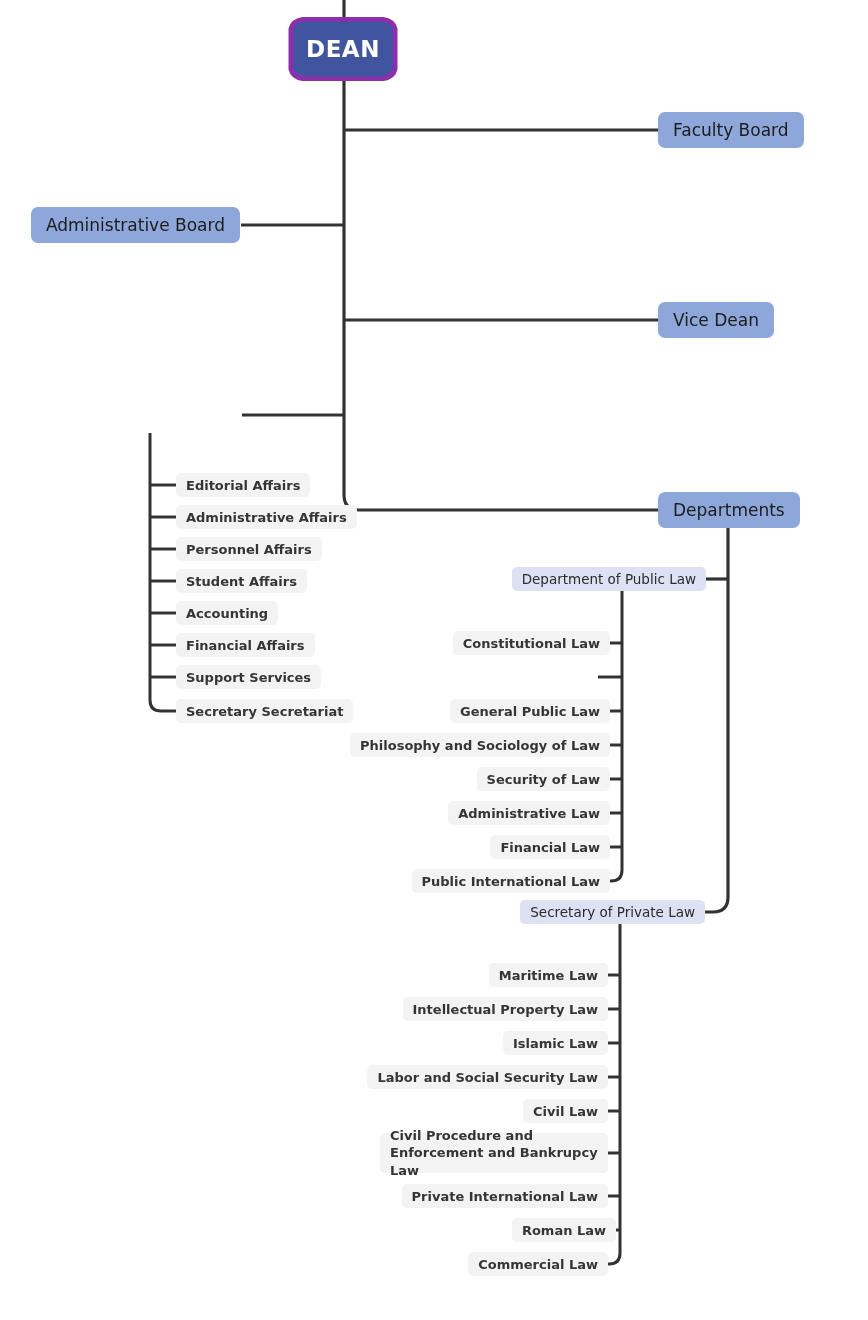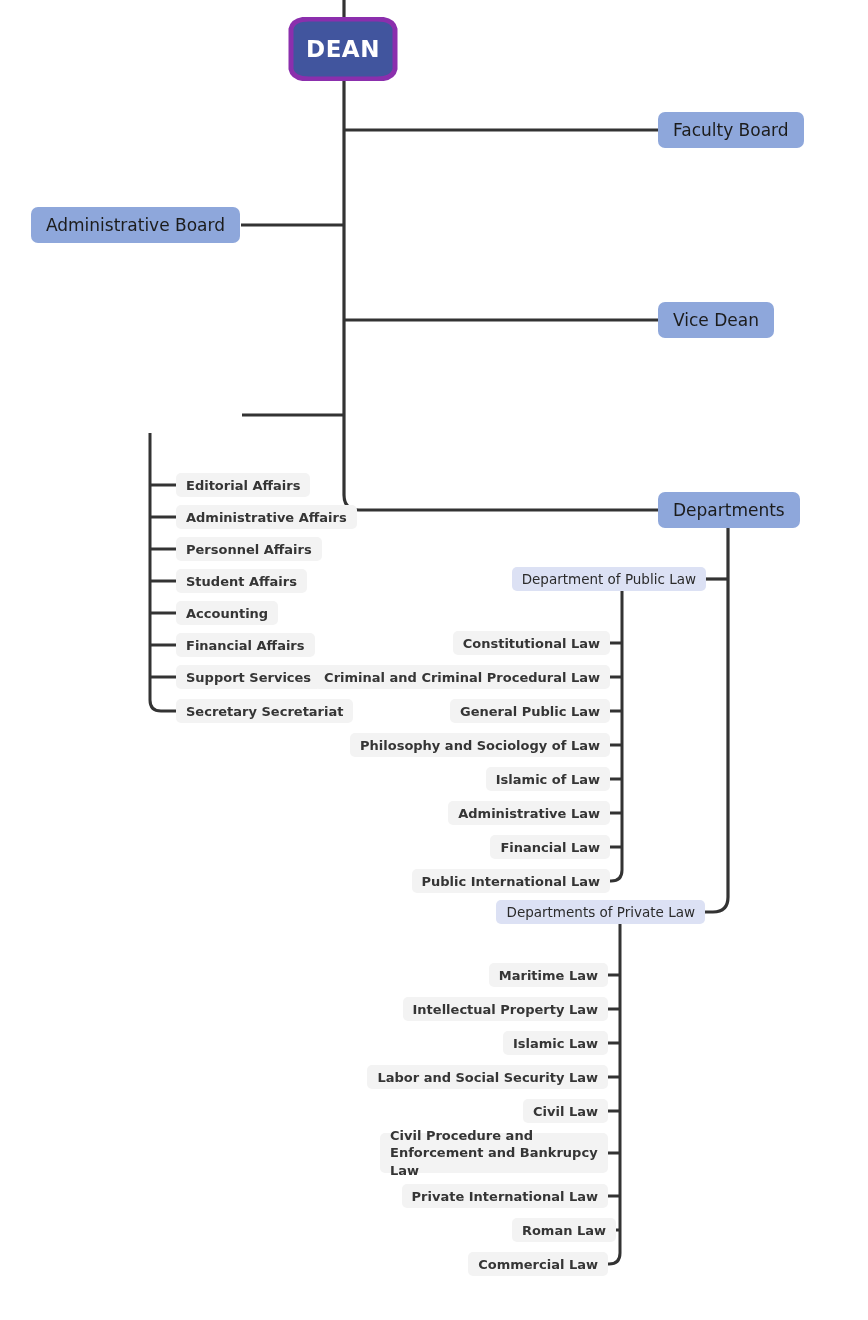--- a/index.html
+++ b/index.html
@@ -213,44 +213,41 @@
     <span class="leaf-text">Secretary Secretariat</span>
   </div>
 
   <div class="node node-dept" style="right:162px; top:567px;">
     <span>Department of Public Law</span>
   </div>
 
   <div class="node node-leaf align-right" style="right:258px; top:631px;">
     <span class="leaf-text">Constitutional Law</span>
   </div>
-  <div class="node node-leaf align-right" style="right:258px; top:665px;">
-    <span class="leaf-text">Criminal and Criminal Procedural Law</span>
-  </div>
   <div class="node node-leaf align-right" style="right:258px; top:699px;">
     <span class="leaf-text">General Public Law</span>
   </div>
   <div class="node node-leaf align-right" style="right:258px; top:733px;">
     <span class="leaf-text">Philosophy and Sociology of Law</span>
   </div>
   <div class="node node-leaf align-right" style="right:258px; top:767px;">
-    <span class="leaf-text">Islamic of Law</span>
+    <span class="leaf-text">Security of Law</span>
   </div>
   <div class="node node-leaf align-right" style="right:258px; top:801px;">
     <span class="leaf-text">Administrative Law</span>
   </div>
   <div class="node node-leaf align-right" style="right:258px; top:835px;">
     <span class="leaf-text">Financial Law</span>
   </div>
   <div class="node node-leaf align-right" style="right:258px; top:869px;">
     <span class="leaf-text">Public International Law</span>
   </div>
 
   <div class="node node-dept" style="right:163px; top:900px;">
-    <span>Departments of Private Law</span>
+    <span>Secretary of Private Law</span>
   </div>
 
   <div class="node node-leaf align-right" style="right:260px; top:963px;">
     <span class="leaf-text">Maritime Law</span>
   </div>
   <div class="node node-leaf align-right" style="right:260px; top:997px;">
     <span class="leaf-text">Intellectual Property Law</span>
   </div>
   <div class="node node-leaf align-right" style="right:260px; top:1031px;">
     <span class="leaf-text">Islamic Law</span>

